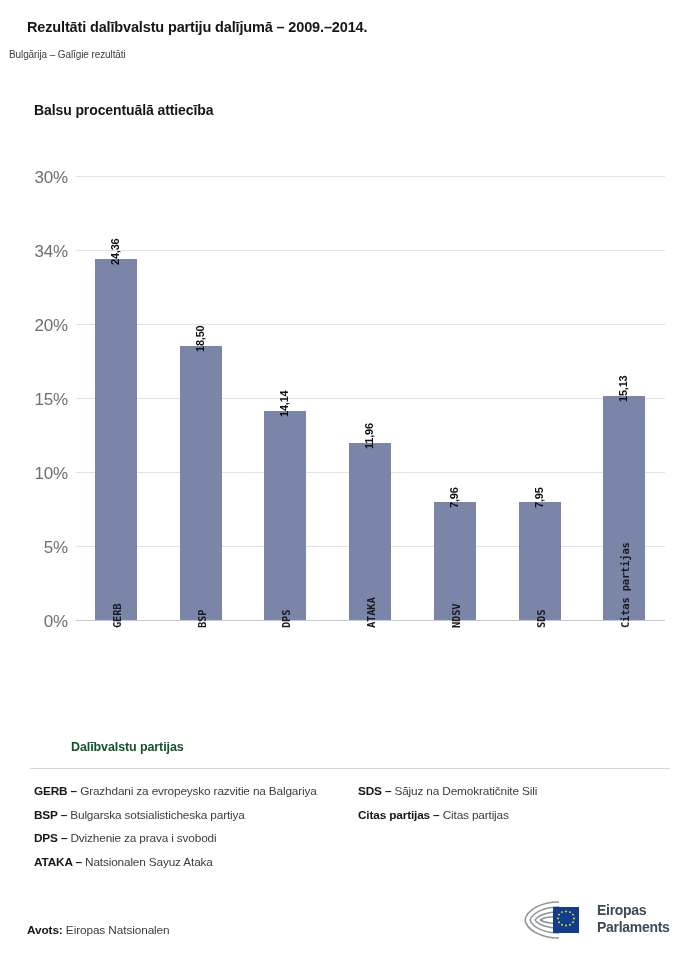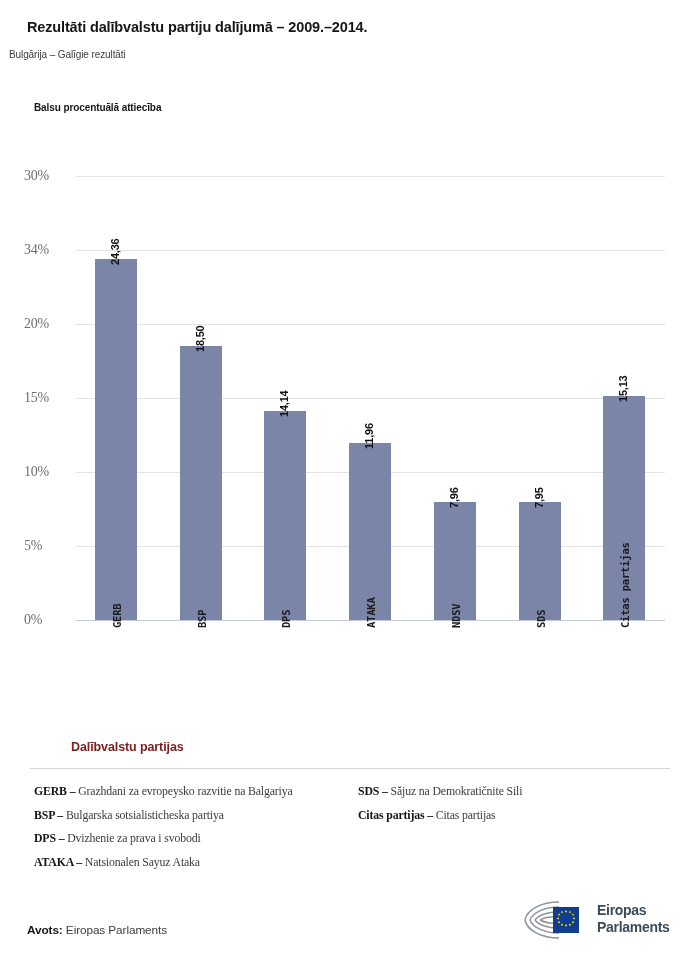--- a/index.html
+++ b/index.html
@@ -19,30 +19,30 @@
     font-size: 14.5px; font-weight: bold; letter-spacing: -0.15px;
     color: #161616;
   }
   .subtitle {
     position: absolute; left: 9px; top: 49px;
     font-size: 10px; font-weight: normal; color: #3c3c3c;
     letter-spacing: -0.1px;
   }
   .axis-title {
     position: absolute; left: 34px; top: 102px;
-    font-size: 10px; font-weight: bold; color: #161616;
+    font-size: 14px; font-weight: bold; color: #161616;
     letter-spacing: -0.1px;
   }
 
   
   #chart { position: absolute; left: 0; top: 0; width: 700px; height: 730px; }
 
   .ytick {
-    position: absolute; width: 44px; text-align: left;
-    font-size: 14px; color: #6f6f72; letter-spacing: -0.2px; font-family: Liberation Serif, serif;
+    position: absolute; width: 44px; text-align: right;
+    font-size: 17px; color: #6f6f72; letter-spacing: -0.2px;
   }
   .gridline {
     position: absolute; left: 76px; width: 589px; height: 1px;
     background: #e3e3e6;
   }
   .gridline.baseline { background: #c6cade; height: 1.5px; }
 
   .bar {
     position: absolute; width: 42px;
     background: #7b85a8;
@@ -61,32 +61,32 @@
     white-space: nowrap;
     font-family: "DejaVu Sans Mono", monospace;
     transform-origin: left top;
     transform: rotate(-90deg);
     letter-spacing: -0.2px;
   }
 
   
   .legend-head {
     position: absolute; left: 30px; top: 740px;
-    font-size: 12.5px; font-weight: bold; color: #7f1d1d;
+    font-size: 12.5px; font-weight: bold; color: #14532d;
     letter-spacing: -0.1px;
     padding-left: 41px;
   }
   .legend-rule {
     position: absolute; left: 30px; top: 768px;
     width: 640px; height: 1px; background: #d6d6d8;
   }
   .legend-col { position: absolute; font-size: 11.8px; color: #3c3c3c; line-height: 15.5px; }
   .legend-col.left  { left: 34px;  top: 784px; width: 300px; }
   .legend-col.right { left: 358px; top: 784px; width: 320px; }
-  .legend-row { margin-bottom: 8px; letter-spacing: -0.15px; font-family: Liberation Serif, serif; }
+  .legend-row { margin-bottom: 8px; letter-spacing: -0.15px; }
   .legend-row b { color: #161616; font-weight: bold; }
 
   
   .source {
     position: absolute; left: 27px; top: 923px;
     font-size: 11.8px; color: #3c3c3c; letter-spacing: -0.1px;
   }
   .source b { color: #161616; font-weight: bold; }
 
   .logo { position: absolute; left: 519px; top: 898px; width: 152px; height: 46px; }
@@ -151,21 +151,21 @@
       <div class="legend-row"><b>DPS –</b><span> Dvizhenie za prava i svobodi</span></div>
       <div class="legend-row"><b>ATAKA –</b><span> Natsionalen Sayuz Ataka</span></div>
     </div>
   <div class="legend-col right" id="legend-right">
       <div class="legend-row"><b>SDS –</b><span> Săjuz na Demokratičnite Sili</span></div>
       <div class="legend-row"><b>Citas partijas –</b><span> Citas partijas</span></div>
     </div>
 
   <div class="source">
     <b>Avots:</b>
-    <span>Eiropas Parlaments</span>
+    <span>Eiropas Natsionalen</span>
   </div>
 
   <div class="logo">
     <svg width="72" height="44" viewBox="0 0 72 44">
       <g fill="none" stroke="#8e9499" stroke-width="1.5">
         <path d="M40 4 A34 20 0 0 0 6 22"></path>
         <path d="M40 9 A29 16 0 0 0 11 22"></path>
         <path d="M40 14 A24 12 0 0 0 16 22"></path>
         <path d="M40 19 A19 8 0 0 0 21 22"></path>
         <path d="M40 40 A34 20 0 0 1 6 22"></path>

